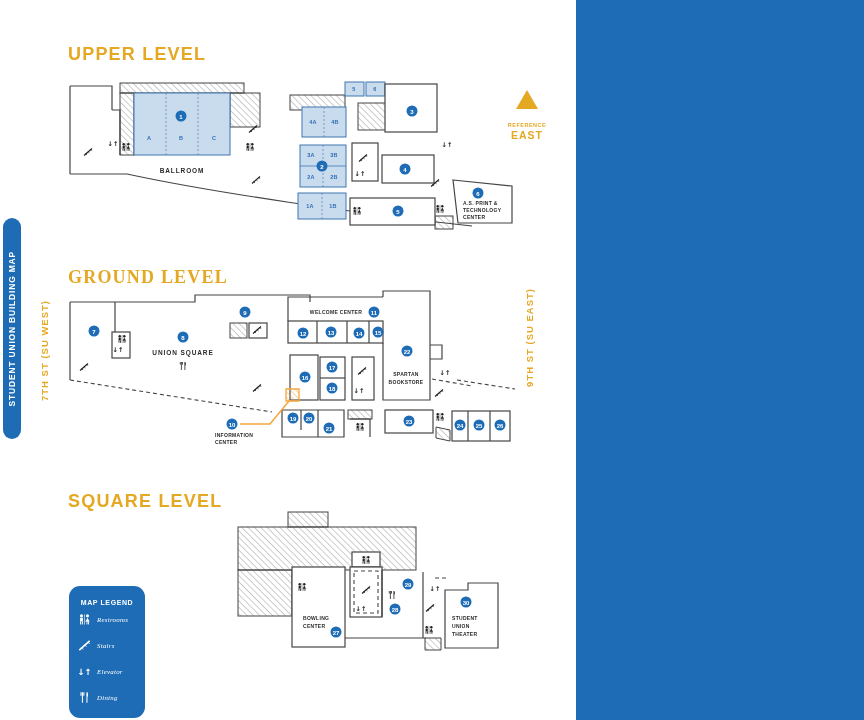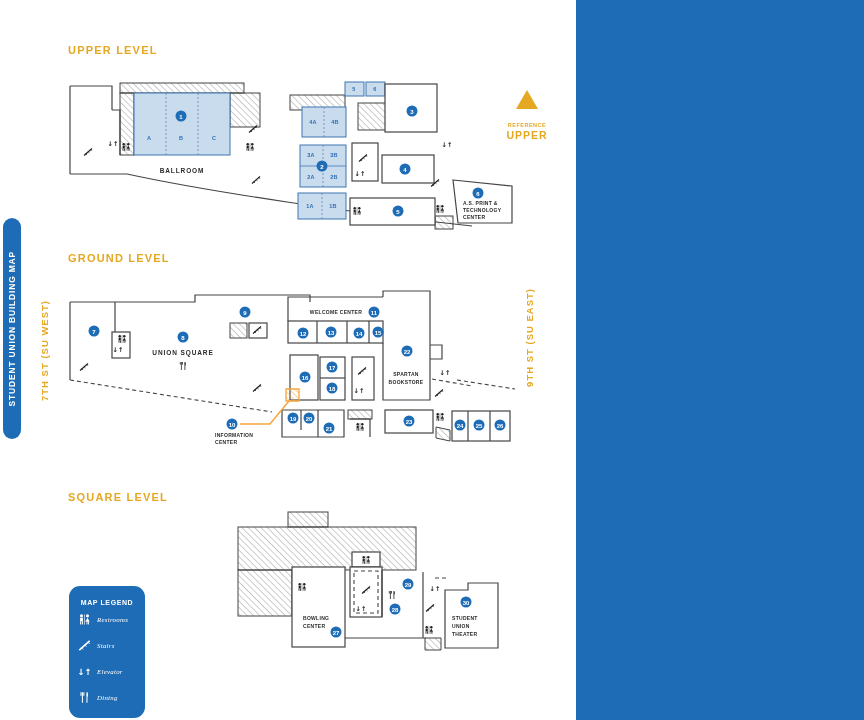--- a/index.html
+++ b/index.html
@@ -12,23 +12,23 @@
   .vpill span{writing-mode:vertical-rl;transform:rotate(180deg);color:#fff;
               font-size:8.5px;font-weight:700;letter-spacing:0.8px;white-space:nowrap;}
 
   
   .street{position:absolute;color:#E5A823;font-weight:800;font-size:9.5px;letter-spacing:1px;
           writing-mode:vertical-rl;transform:rotate(180deg);white-space:nowrap;}
   #street-west{left:39px;top:300px;}
   #street-east{left:524px;top:288px;}
 
   
-  .level-title{position:absolute;color:#E5A823;font-size:11px;font-weight:800;letter-spacing:1.2px;}
+  .level-title{position:absolute;color:#E5A823;font-size:18px;font-weight:800;letter-spacing:1.2px;}
   #title-upper{left:68px;top:44px;}
-  #title-ground{left:68px;top:252px;}
+  #title-ground{left:68px;top:267px;font-family:Liberation Serif, serif;}
   #title-lower{left:68px;top:491px;}
 
   
   #refnorth{position:absolute;left:503px;top:90px;width:48px;text-align:center;}
   #refnorth .tri{width:0;height:0;margin:0 auto;border-left:11px solid transparent;
                  border-right:11px solid transparent;border-bottom:19px solid #E5A823;}
   #refnorth .ref{color:#E5A823;font-size:5.5px;font-weight:800;letter-spacing:0.5px;margin-top:13px;}
   #refnorth .nor{color:#E5A823;font-size:10.5px;font-weight:800;letter-spacing:1px;margin-top:1px;}
 
   
@@ -118,21 +118,21 @@
   <div class="street" id="street-west">7TH ST (SU WEST)</div>
   <div class="street" id="street-east">9TH ST (SU EAST)</div>
 
   <div class="level-title" id="title-upper">UPPER LEVEL</div>
   <div class="level-title" id="title-ground">GROUND LEVEL</div>
   <div class="level-title" id="title-lower">SQUARE LEVEL</div>
 
   <div id="refnorth">
     <div class="tri"></div>
     <div class="ref">REFERENCE</div>
-    <div class="nor">UPPER</div>
+    <div class="nor">EAST</div>
   </div>
 
   <div class="map" id="map-upper">
     <svg viewBox="0 0 470 165" width="470" height="165">
       <rect class="hatch" x="60" y="15" width="124" height="10"></rect>
       <rect class="hatch" x="60" y="25" width="14" height="62"></rect>
       <rect class="hatch" x="170" y="25" width="30" height="34"></rect>
       <rect class="hatch" x="230" y="27" width="55" height="15"></rect>
       <rect class="hatch" x="298" y="35" width="30" height="27"></rect>
       <rect class="hatch" x="375" y="148" width="18" height="13"></rect>

